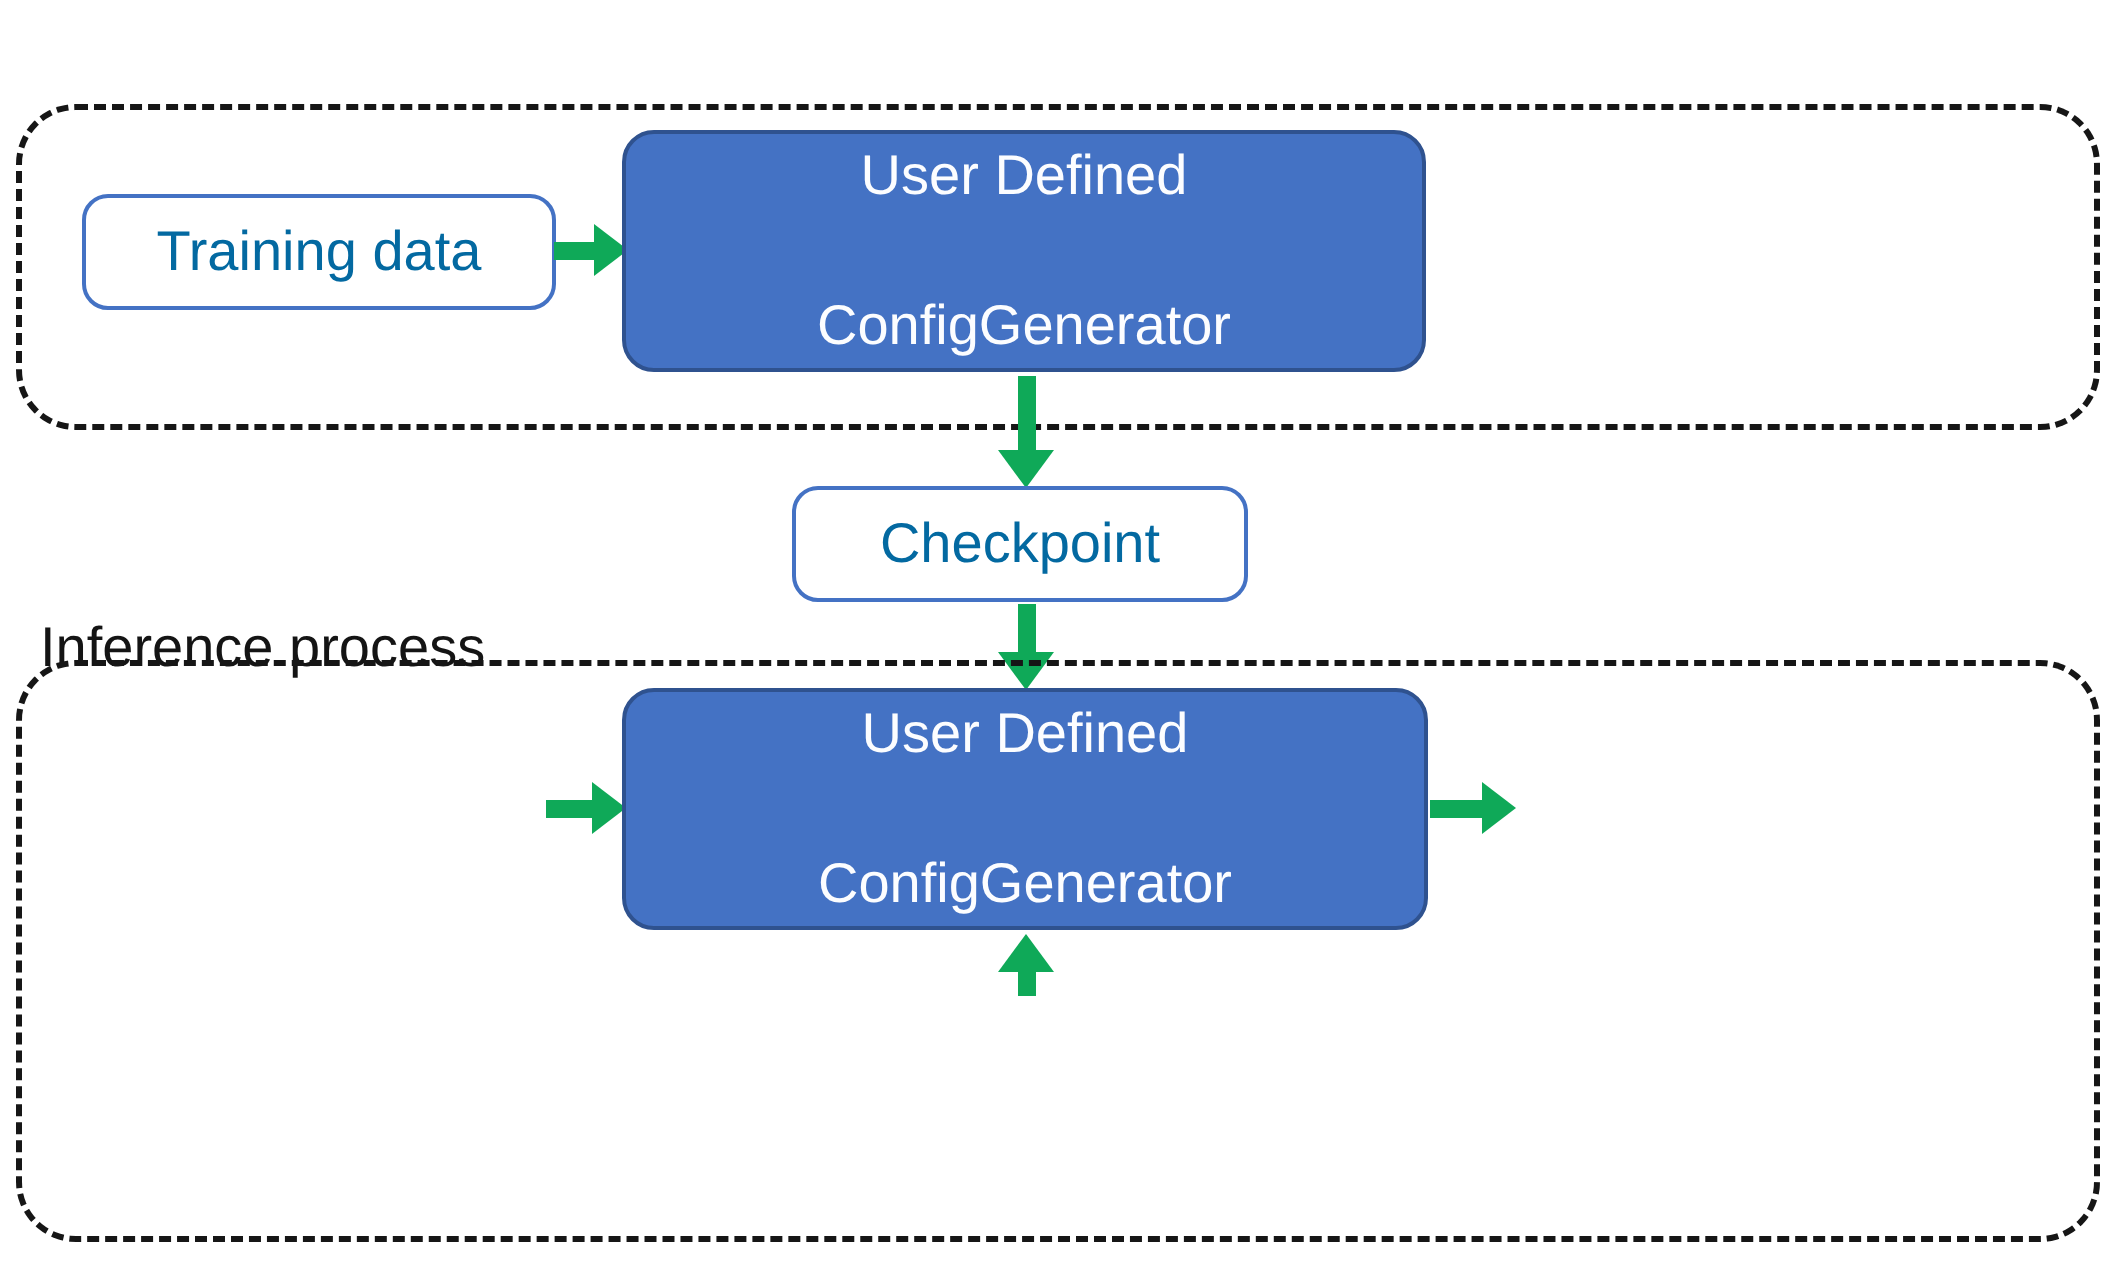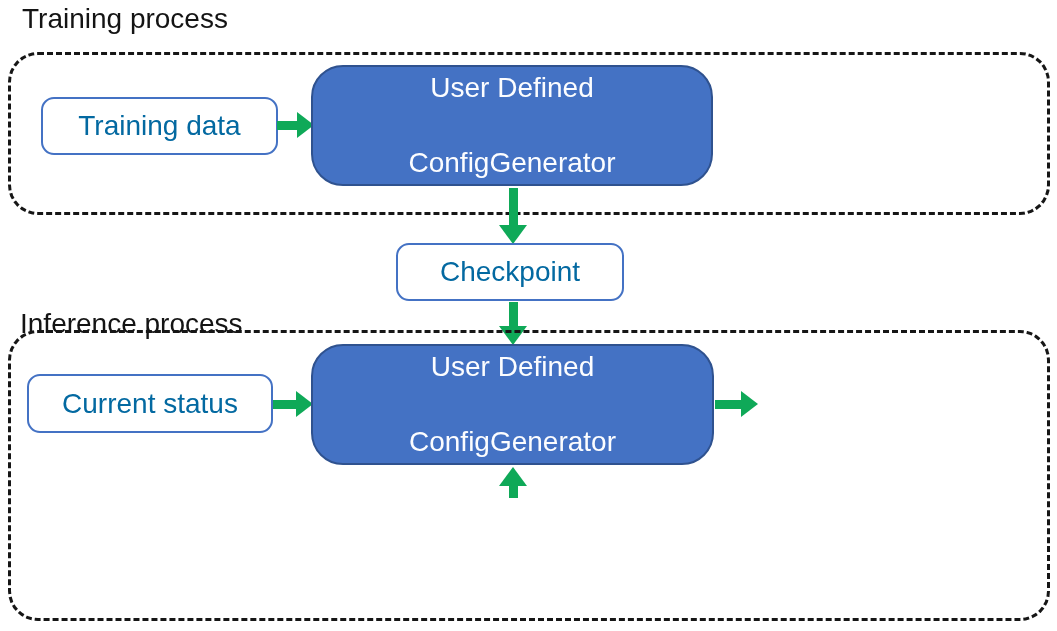--- a/index.html
+++ b/index.html
@@ -38,21 +38,21 @@
     align-items: center;
     justify-content: center;
     font-size: 28px;
     color: #0369a1;
     white-space: nowrap;
   }
   .blue-node {
     position: absolute;
     background: #4472C4;
     border: 2.5px solid #2F528F;
-    border-radius: 32px;
+    border-radius: 16px;
     box-sizing: border-box;
     display: flex;
     flex-direction: column;
     align-items: center;
     justify-content: center;
     font-size: 28px;
     line-height: 1.36;
     color: #fcfdff;
     text-align: center;
     gap: 36px;
@@ -130,21 +130,20 @@
   #node-output-config { left: 757px; top: 375px; width: 251px; height: 57px; }
   #arrow-trig-gen   { left: 499px; top: 467px; height: 31px; }
   #node-log-trigger   { left: 358px; top: 498px; width: 253px; height: 59px; z-index: 1; }
   #node-clock-trigger { left: 431px; top: 550px; width: 263px; height: 55px; z-index: 2; }
 </style>
 </head>
 <body>
 
 <div class="canvas">
 
-  <div class="section-title" id="title-training">Training process</div>
 
   <div class="dashed-container" id="box-training"></div>
 
   <div class="white-node" id="node-training-data">
     <span>Training data</span>
   </div>
 
   <div class="arrow-h" id="arrow-td-gen">
     <div class="shaft"></div>
     <div class="head"></div>
@@ -166,23 +165,20 @@
 
   <div class="arrow-v" id="arrow-cp-gen">
     <div class="shaft"></div>
     <div class="head-down"></div>
   </div>
 
   <div class="section-title" id="title-inference">Inference process</div>
 
   <div class="dashed-container" id="box-inference"></div>
 
-  <div class="white-node" id="node-current-status">
-    <span>Current status</span>
-  </div>
 
   <div class="arrow-h" id="arrow-cs-gen">
     <div class="shaft"></div>
     <div class="head"></div>
   </div>
 
   <div class="blue-node" id="node-gen-infer">
     <span>User Defined</span>
     <span>ConfigGenerator</span>
   </div>

